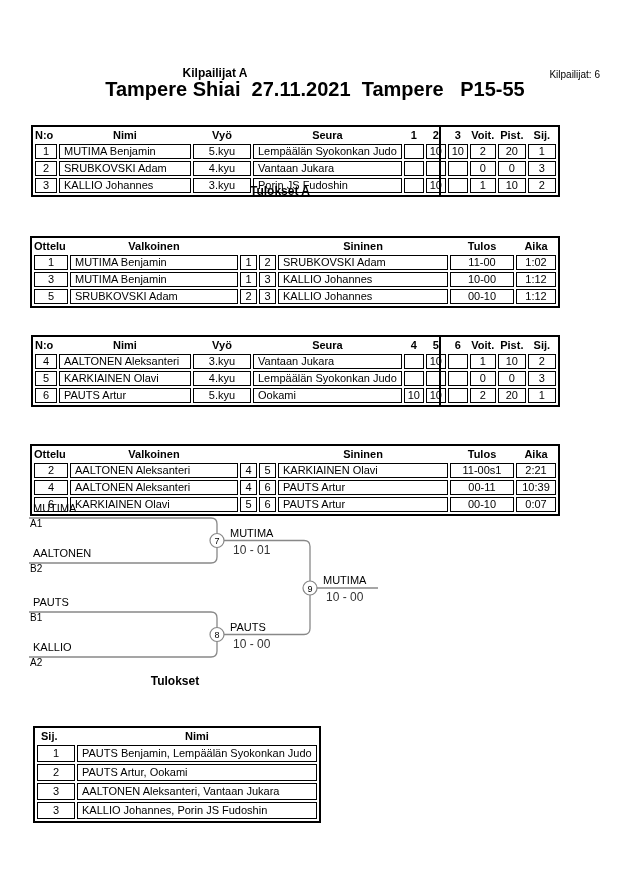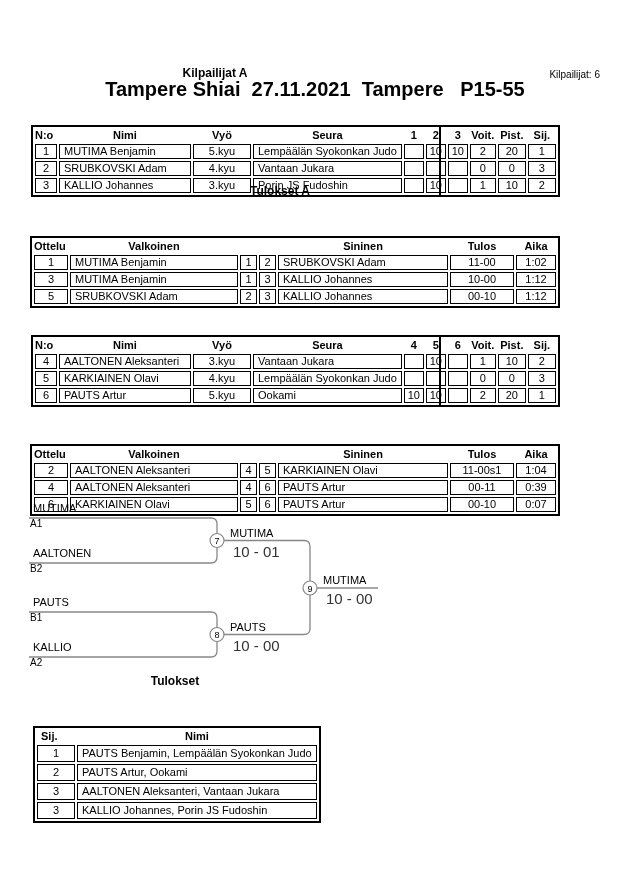--- a/index.html
+++ b/index.html
@@ -24,21 +24,21 @@
   th{font-size:11px;font-weight:bold;padding:0;height:13px;line-height:13px;text-align:center;white-space:nowrap;overflow:visible;}
   td{border:1px solid #000;font-size:11px;padding:0;height:13px;line-height:13px;vertical-align:middle;text-align:center;white-space:nowrap;}
   td.name,td.club{text-align:left;padding:0 4px;}
   th.al{text-align:left;}
   .tul td{height:15px;line-height:15px;}
   .vdiv{position:absolute;top:0;bottom:0;width:2px;background:#000;}
 
   .bracket-lines{position:absolute;left:0;top:495px;}
   .blabel{position:absolute;font-size:11px;white-space:nowrap;}
   .bseed{position:absolute;font-size:10px;white-space:nowrap;}
-  .bscore{position:absolute;font-size:15px;color:#333;white-space:nowrap;text-align:right;}
+  .bscore{position:absolute;font-size:12px;color:#333;white-space:nowrap;text-align:right;}
 </style>
 </head>
 <body>
 
 <div class="page">
 
   <div class="title">Tampere Shiai  27.11.2021  Tampere   P15-55</div>
 
   <div class="heading h-kilp-a">Kilpailijat A</div>
   <div class="comp-count">Kilpailijat: 6</div>
@@ -256,30 +256,30 @@
         <th>Tulos</th>
         <th>Aika</th>
       </tr>
       <tr>
         <td>2</td>
         <td class="name">AALTONEN Aleksanteri</td>
         <td>4</td>
         <td>5</td>
         <td class="name">KARKIAINEN Olavi</td>
         <td>11-00s1</td>
-        <td>1:04</td>
+        <td>2:21</td>
       </tr>
       <tr>
         <td>4</td>
         <td class="name">AALTONEN Aleksanteri</td>
         <td>4</td>
         <td>6</td>
         <td class="name">PAUTS Artur</td>
         <td>00-11</td>
-        <td>0:39</td>
+        <td>10:39</td>
       </tr>
       <tr>
         <td>6</td>
         <td class="name">KARKIAINEN Olavi</td>
         <td>5</td>
         <td>6</td>
         <td class="name">PAUTS Artur</td>
         <td>00-10</td>
         <td>0:07</td>
       </tr>

